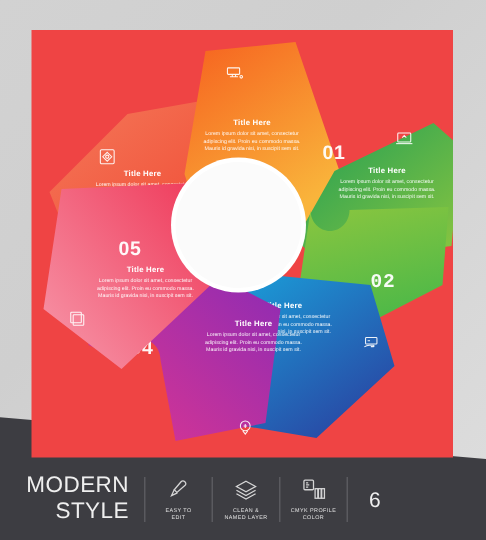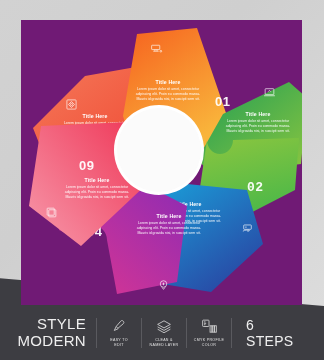--- a/index.html
+++ b/index.html
@@ -16,21 +16,21 @@
   }
   
   #frame-wedge{
     position:absolute;left:0;top:258px;width:324px;height:48px;
     background:#3d3d42;
     clip-path:polygon(0 100%,0 42%,324px 100%);
   }
   
   #artboard{
     position:absolute;left:21px;top:20px;width:281px;height:285px;
-    background:#701a75;
+    background:#ef4444;
     overflow:hidden;
   }
   
   #ring{
     position:absolute;left:0;top:0;width:281px;height:285px;
   }
   .piece{position:absolute;}
   .piece svg{display:block;overflow:visible;}
   .label-num{
     position:absolute;
@@ -238,41 +238,41 @@
         <path d="M9 17l3 4 3-4"></path>
       </svg>
     </div>
 
     <div class="piece" style="left:2px;top:100px;">
       <svg width="132" height="132" viewBox="0 0 132 132">
         <path d="M18,6 L106,2 C104,10 108,18 116,20 C124,22 130,16 130,8
                  L126,62 L58,126 L6,86 Z" fill="url(#g05)"></path>
       </svg>
     </div>
-    <div class="label-num" style="left:58px;top:138px;">09</div>
+    <div class="label-num" style="left:58px;top:138px;">05</div>
     <div class="ico" style="left:24px;top:186px;">
       <svg viewBox="0 0 24 24" fill="none" stroke="#ffffff" stroke-width="1.3">
         <rect x="4" y="4" width="13" height="13" rx="1"></rect>
         <rect x="7" y="7" width="13" height="13" rx="1"></rect>
       </svg>
     </div>
     <div class="card" style="left:40px;top:158px;width:72px;">
       <p class="ttl">Title Here</p>
       <p class="desc">Lorem ipsum dolor sit amet, consectetur adipiscing elit. Proin eu commodo massa. Mauris id gravida nisi, in suscipit sem sit.</p>
     </div>
 
     <div id="center-hole"></div>
   </div>
 </div>
 
 <div id="footer">
 
   <div id="brand">
+    <div>MODERN</div>
     <div>STYLE</div>
-    <div>MODERN</div>
   </div>
 
   <div class="vr"></div>
 
   <div class="feat">
     <span class="fico">
       <svg viewBox="0 0 24 24" fill="none" stroke="#e2e2e2" stroke-width="1.2">
         <path d="M18 4.5c1.2 1.2 1.2 2.6 0 3.6l-7.5 6.4-2.5-2.5 6.4-7.5c1-1.2 2.4-1.2 3.6 0z"></path>
         <path d="M8 12l-2.6 5.6L11 15"></path>
       </svg>
@@ -308,15 +308,14 @@
       </svg>
     </span>
     <span class="flab">CMYK PROFILE
 COLOR</span>
   </div>
 
   <div class="vr"></div>
 
   <div id="steps">
     <div>6</div>
-    <div>STEPS</div>
   </div>
 </div>
 
 </body></html>

